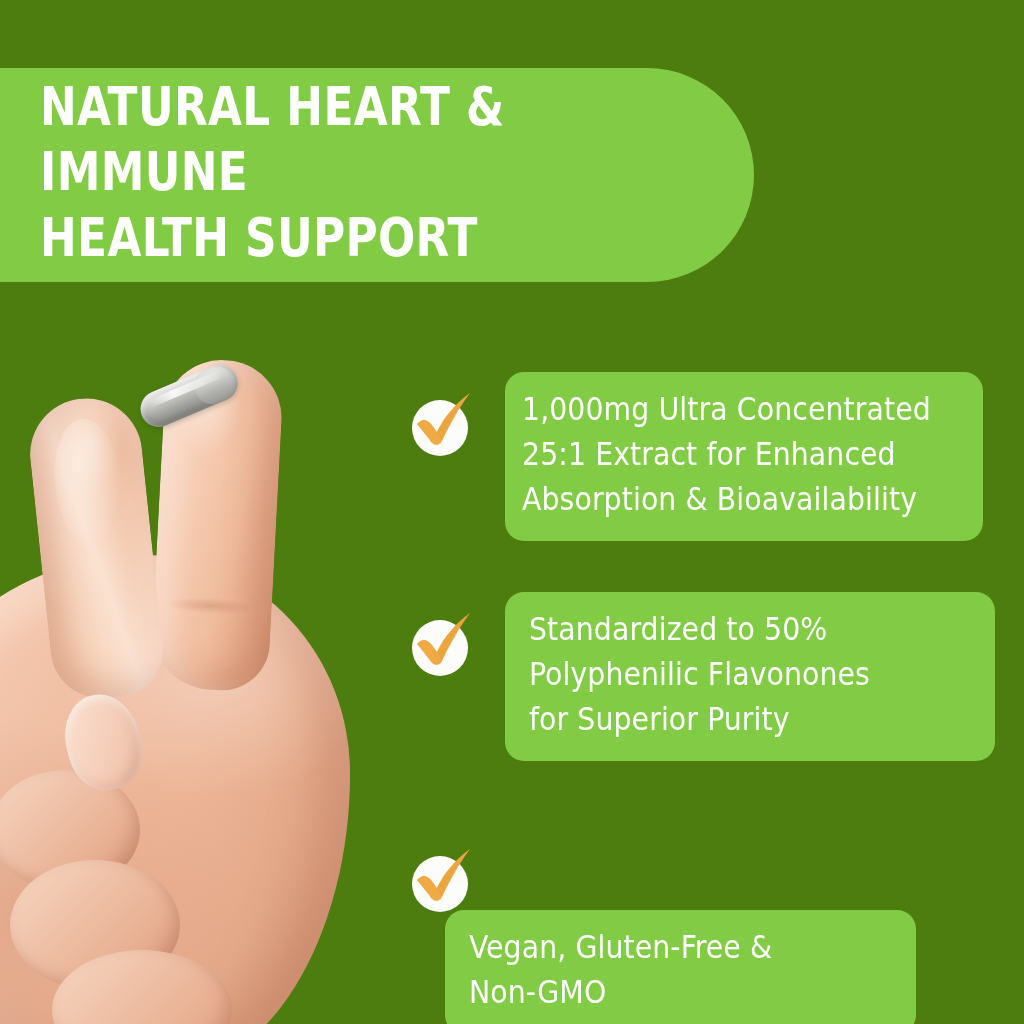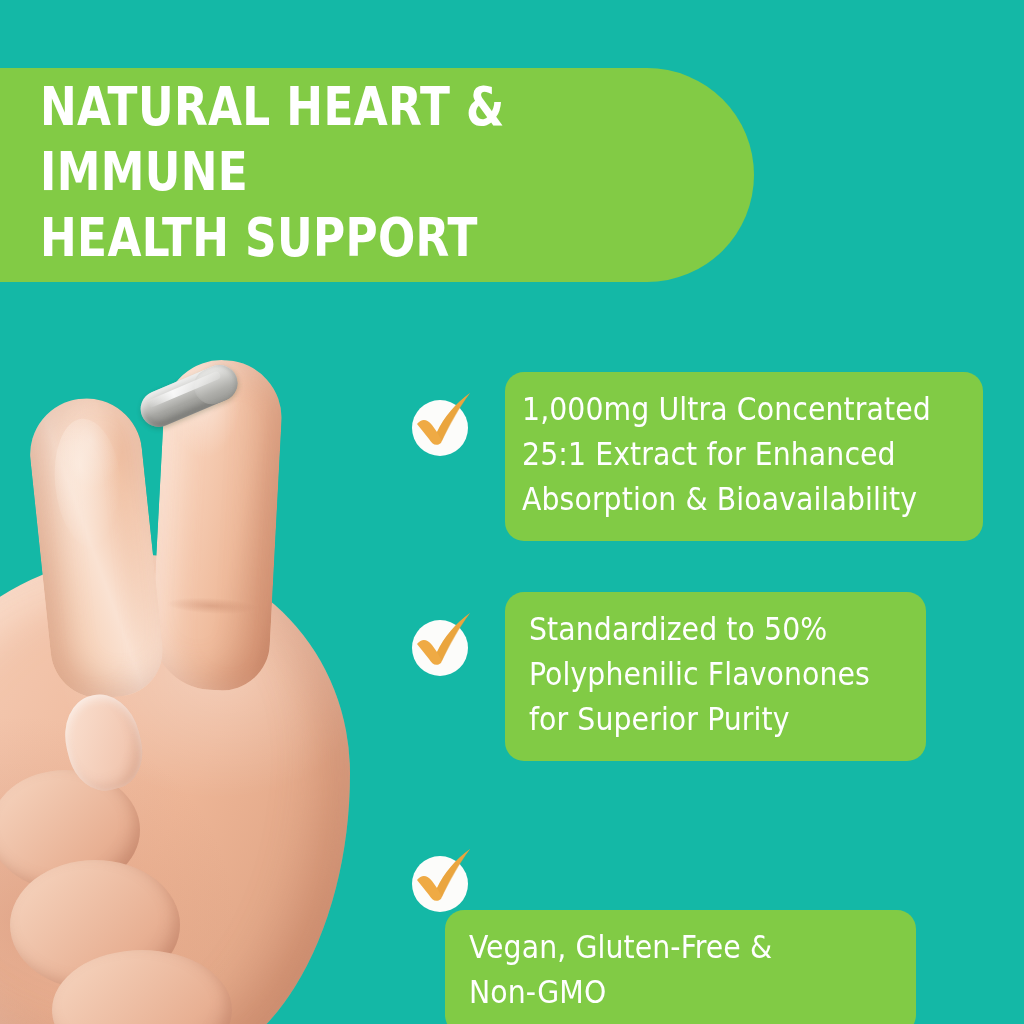--- a/index.html
+++ b/index.html
@@ -14,21 +14,21 @@
     background: #6DB94A;
     font-family: "Liberation Sans", sans-serif;
     position: relative;
   }
 
   #stage {
     position: absolute;
     inset: 0;
     width: 1024px;
     height: 1024px;
-    background: #14b8a6;
+    background: #4d7c0f;
     overflow: hidden;
   }
 
   
   .banner {
     position: absolute;
     left: -60px;
     top: 68px;
     width: 814px;
     height: 214px;
@@ -230,21 +230,21 @@
     padding: 15px 24px 19px 24px;
     color: #FFFFFF;
     font-family: "Liberation Sans Narrow", "DejaVu Sans Condensed", "Liberation Sans", sans-serif;
     font-size: 31.5px;
     line-height: 1.43;
     letter-spacing: 0.1px;
     white-space: pre-line;
     margin-left: 37px;
   }
   .card-1 { width: 478px; padding-left: 17px; }
-  .card-2 { width: 421px; }
+  .card-2 { width: 490px; }
   .card-3 { width: 471px; }
 </style>
 </head>
 <body>
 
 <div id="stage">
 
   <div class="banner">
     <div class="banner-inner">
       <div class="banner-title">NATURAL HEART &amp; IMMUNE

